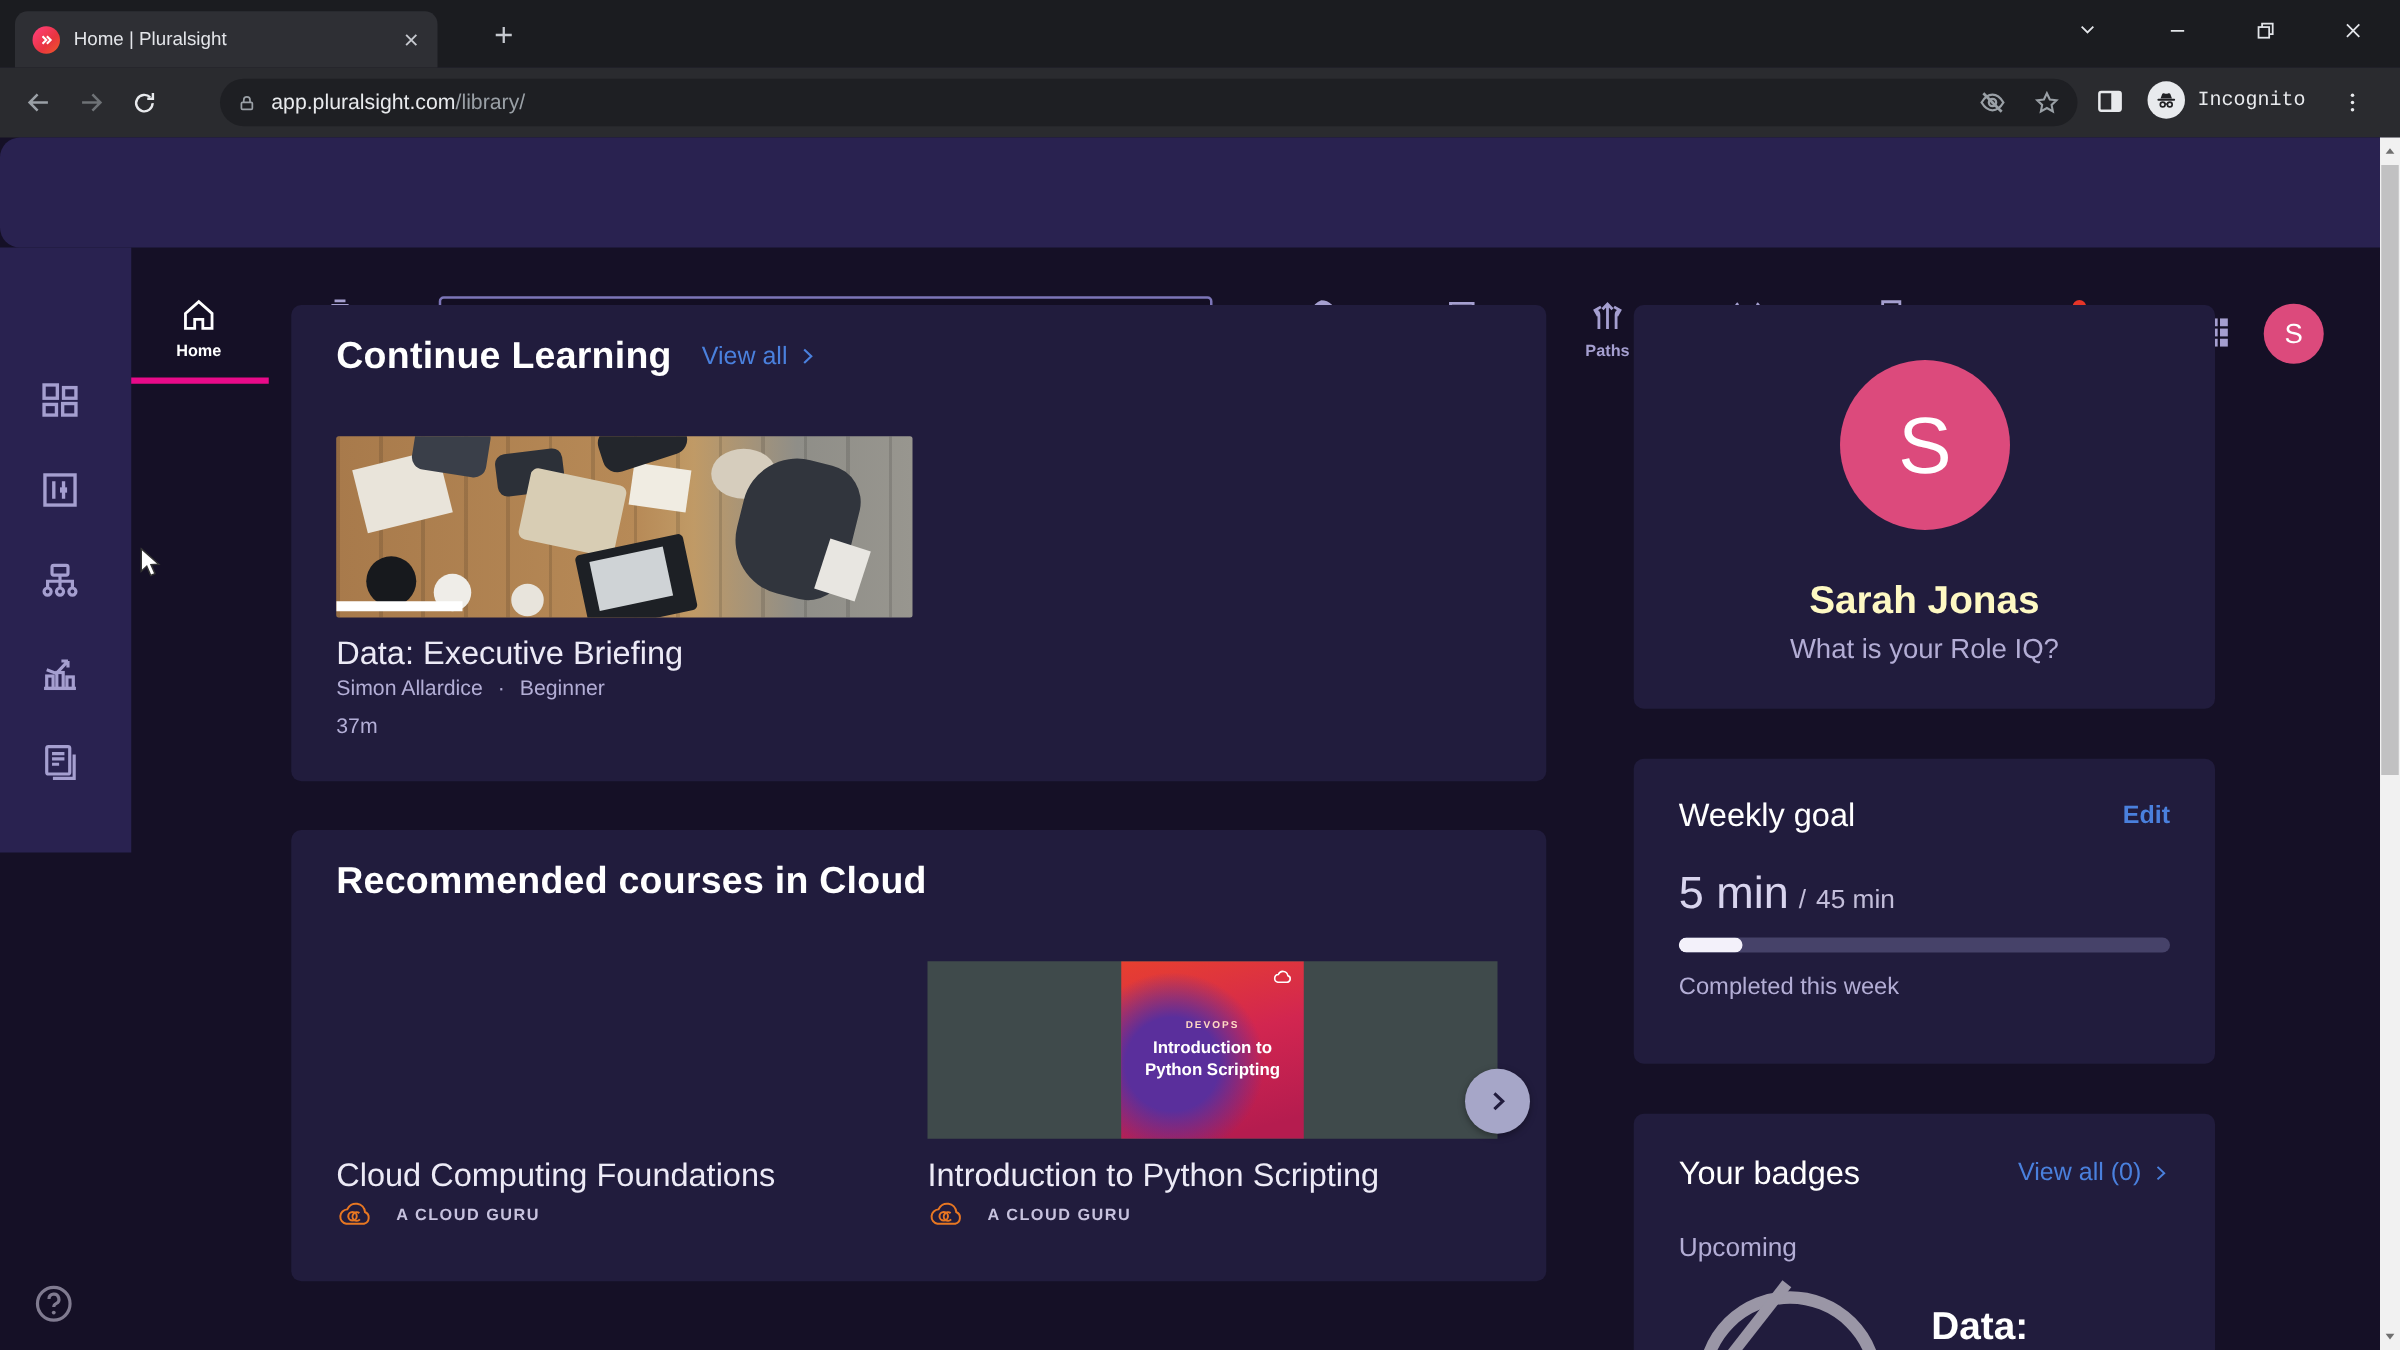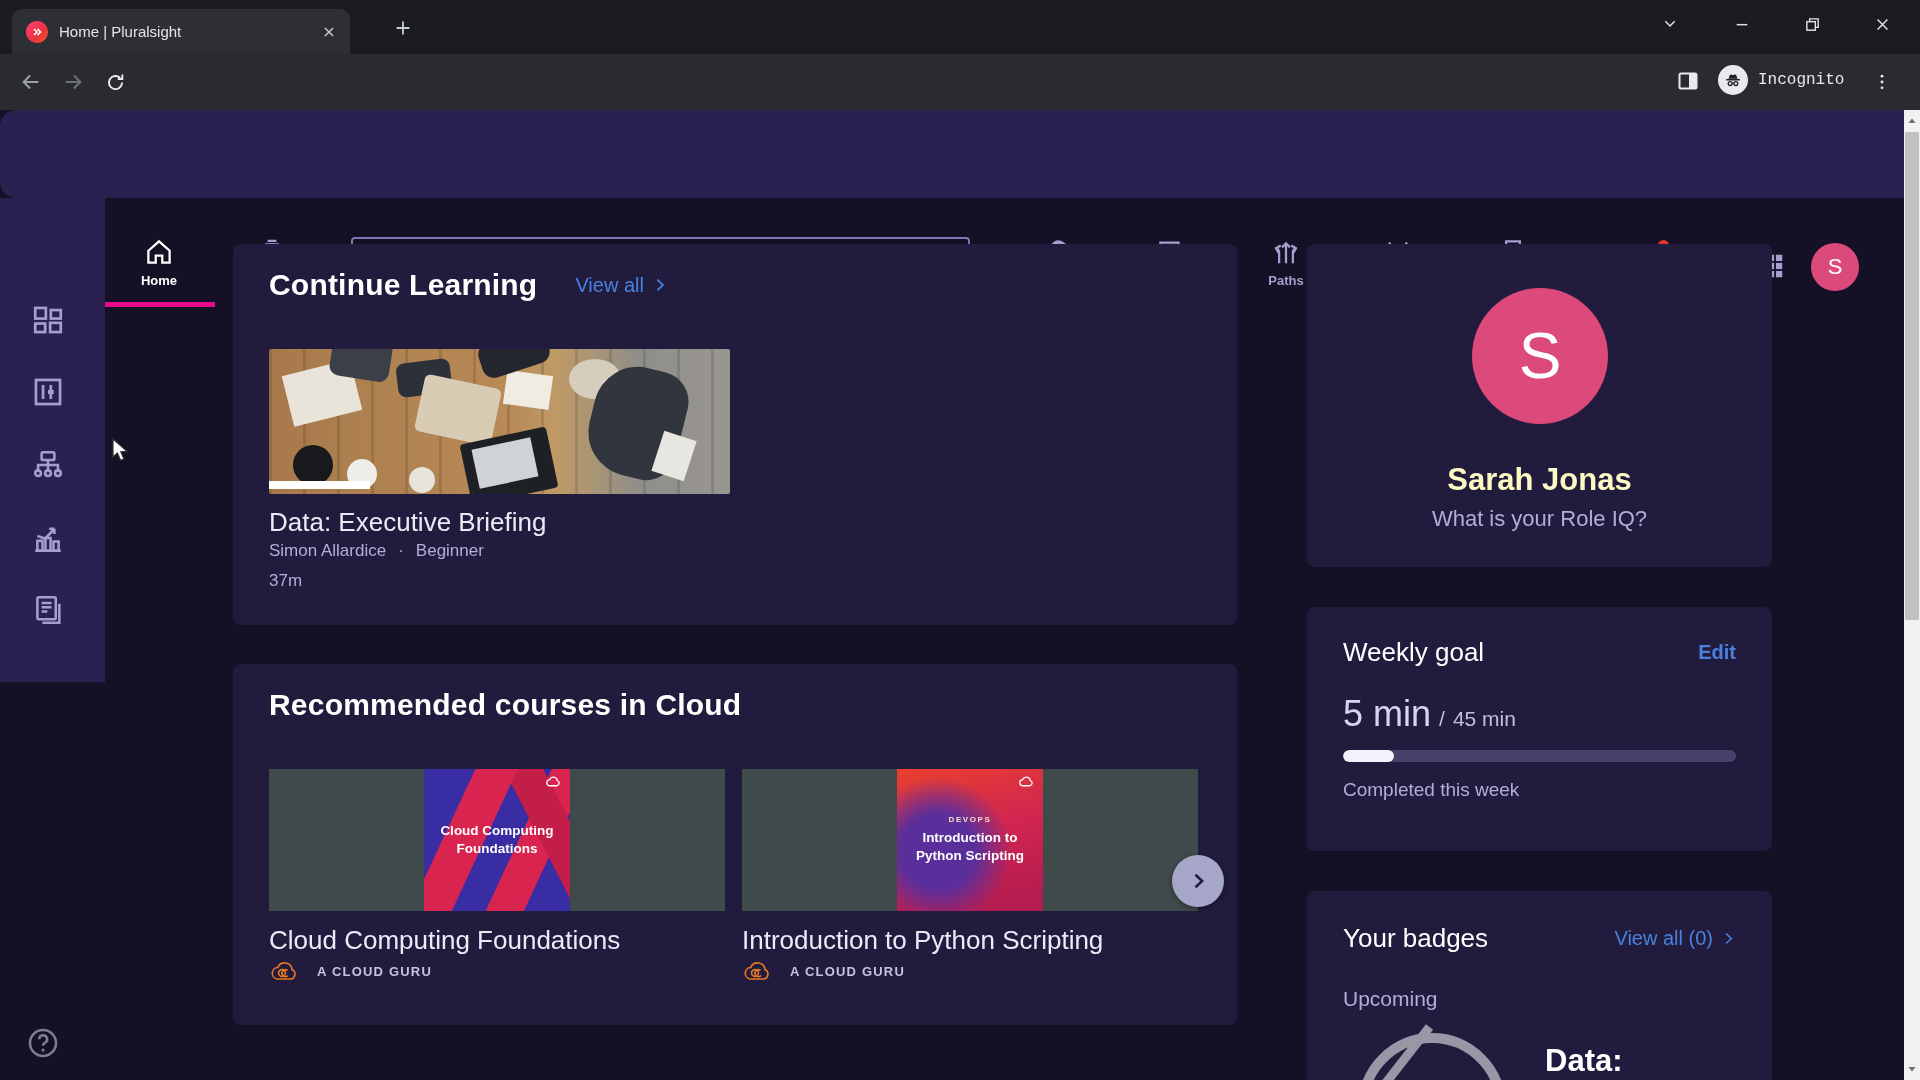--- a/index.html
+++ b/index.html
@@ -50,21 +50,21 @@
   
   .card { background:#211c3d; border-radius:8px; }
   #card-continue { left:233px; top:244px; width:1004px; height:381px; }
   #card-reco { left:233px; top:664px; width:1004px; height:361px; }
   #card-profile { left:1307px; top:244px; width:465px; height:323px; }
   #card-goal { left:1307px; top:607px; width:465px; height:244px; }
   #card-badges { left:1307px; top:891px; width:465px; height:260px; }
   .card h2 { color:#fff; font-size:30px; letter-spacing:.2px; }
   .bluelink { color:#4a80dd; font-size:20px; display:flex; align-items:center; gap:8px; }
 
-  .sec-head { position:absolute; left:36px; top:24px; display:flex; align-items:center; gap:38px; }
+  .sec-head { position:absolute; left:36px; top:24px; display:flex; align-items:center; gap:24px; }
 
   
   #cl-thumb { left:36px; top:105px; width:461px; height:145px; border-radius:2px; overflow:hidden; background:linear-gradient(90deg,#a87a4b 0%,#b78a57 52%,#c09a66 62%,#8f8e88 80%,#98968f 100%); }
   #cl-thumb .shape { position:absolute; }
   #cl-progress { position:absolute; left:0; bottom:5px; width:102px; height:8px; background:#ffffff; }
   .course-title { color:#eceaf6; font-size:26px; }
   .course-meta { color:#b3aed6; font-size:17px; display:flex; align-items:center; gap:12px;text-align:right; }
 
   
   .tile { position:absolute; top:105px; width:456px; height:142px; background:#3f4a4b; overflow:hidden; }
@@ -169,20 +169,41 @@
         <path d="M4 12 H19 M13 5 L20 12 L13 19"></path>
       </svg>
   </span>
   <span class="navbtn" style="color:#e8eaed">
     <svg width="21" height="21" viewBox="0 0 24 24" fill="none" stroke="currentColor" stroke-width="2.2">
         <path d="M19.5 12 a7.5 7.5 0 1 1 -2.2-5.3"></path>
         <path d="M19.8 2.8 V8 H14.6"></path>
       </svg>
   </span>
 
+  <div id="omnibox">
+    <span style="color:#9aa0a6">
+      <svg width="15" height="15" viewBox="0 0 24 24" fill="none" stroke="currentColor" stroke-width="2.2">
+          <rect x="5" y="11" width="14" height="9" rx="1.5"></rect>
+          <path d="M8 11 V8 a4 4 0 0 1 8 0 v3"></path>
+        </svg>
+    </span>
+    <span id="url"><span>app.pluralsight.com</span><span class="path">/library/</span></span>
+    <span style="color:#9aa0a6;margin-right:22px">
+      <svg width="22" height="22" viewBox="0 0 24 24" fill="none" stroke="currentColor" stroke-width="2">
+          <path d="M2.5 12 C5.5 7 9 5.2 12 5.2 C15 5.2 18.5 7 21.5 12 C18.5 17 15 18.8 12 18.8 C9 18.8 5.5 17 2.5 12 Z"></path>
+          <circle cx="12" cy="12" r="3.2"></circle>
+          <path d="M4 4 L20 20" stroke-width="2.4"></path>
+        </svg>
+    </span>
+    <span style="color:#9aa0a6">
+      <svg width="21" height="21" viewBox="0 0 24 24" fill="none" stroke="currentColor" stroke-width="1.9">
+          <path d="M12 3 l2.7 5.7 6.1 .7 -4.5 4.2 1.2 6 -5.5-3.1 -5.5 3.1 1.2-6 -4.5-4.2 6.1-.7 Z"></path>
+        </svg>
+    </span>
+  </div>
 
   <span id="sidepanel-btn" class="abs" style="color:#e8eaed">
     <svg width="24" height="24" viewBox="0 0 24 24" fill="none" stroke="currentColor" stroke-width="2">
         <rect x="3.5" y="4.5" width="17" height="15" rx="1.5"></rect>
         <rect x="13" y="4.5" width="7.5" height="15" fill="currentColor" stroke="none"></rect>
       </svg>
   </span>
 
   <span id="incog-badge" class="abs">
     <span class="ic">
@@ -413,30 +434,20 @@
     <span>Beginner</span>
   </div>
   <div class="abs course-meta" style="left:36px;top:327px">37m</div>
 </div>
 
 <div id="card-reco" class="abs card">
   <div class="sec-head">
     <h2>Recommended courses in Cloud</h2>
   </div>
 
-  <div class="tile" style="left:36px">
-    <div class="tile-art art1">
-      <div class="art-title"><span>Cloud Computing</span><br><span>Foundations</span></div>
-      <span class="tile-cloud">
-        <svg width="17" height="13" viewBox="0 0 24 18" fill="none" stroke="#fff" stroke-width="1.8">
-            <path d="M6 15 a4.4 4.4 0 0 1 .6-8.7 A5.6 5.6 0 0 1 17.3 7.6 a3.8 3.8 0 0 1 -.6 7.4 Z"></path>
-          </svg>
-      </span>
-    </div>
-  </div>
   <div class="tile" style="left:509px">
     <div class="tile-art art2">
       <div class="art-tag">DEVOPS</div>
       <div class="art-title"><span>Introduction to</span><br><span>Python Scripting</span></div>
       <span class="tile-cloud">
         <svg width="17" height="13" viewBox="0 0 24 18" fill="none" stroke="#fff" stroke-width="1.8">
             <path d="M6 15 a4.4 4.4 0 0 1 .6-8.7 A5.6 5.6 0 0 1 17.3 7.6 a3.8 3.8 0 0 1 -.6 7.4 Z"></path>
           </svg>
       </span>
     </div>

